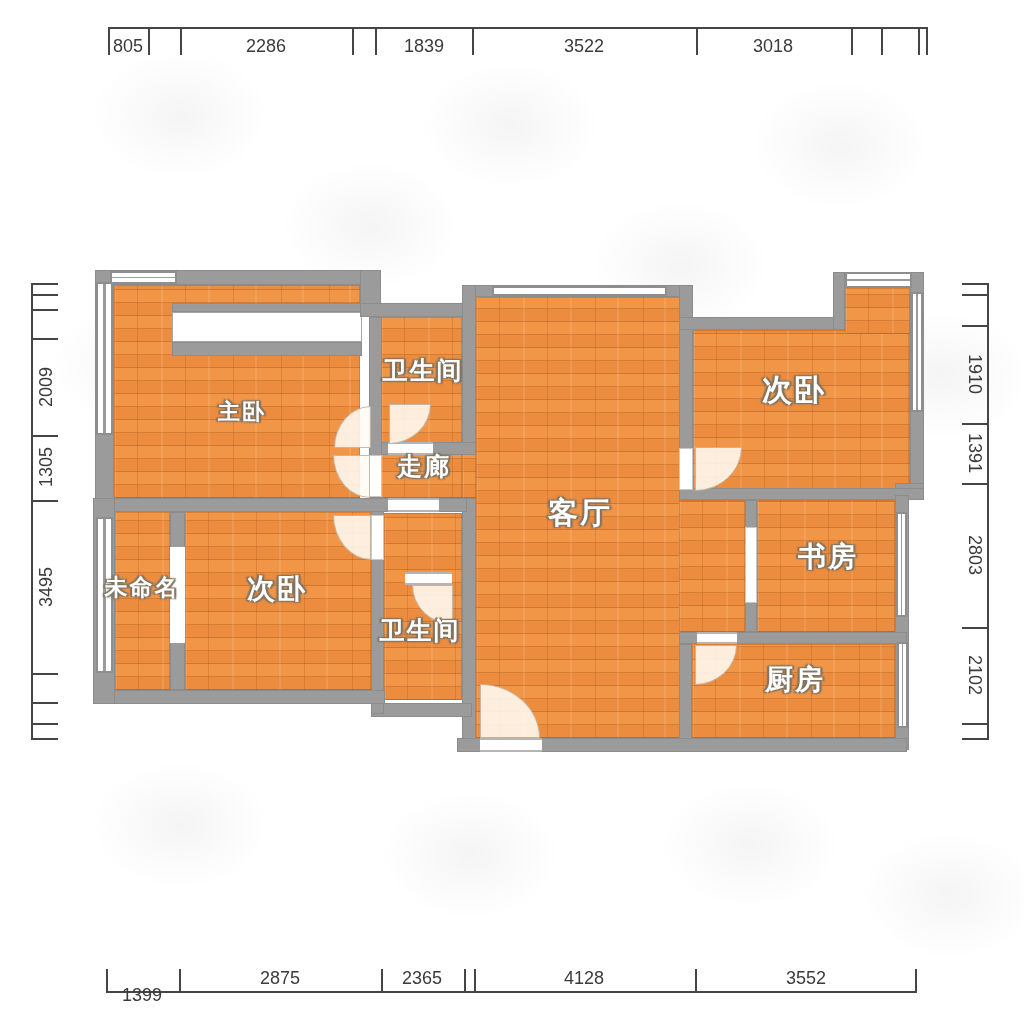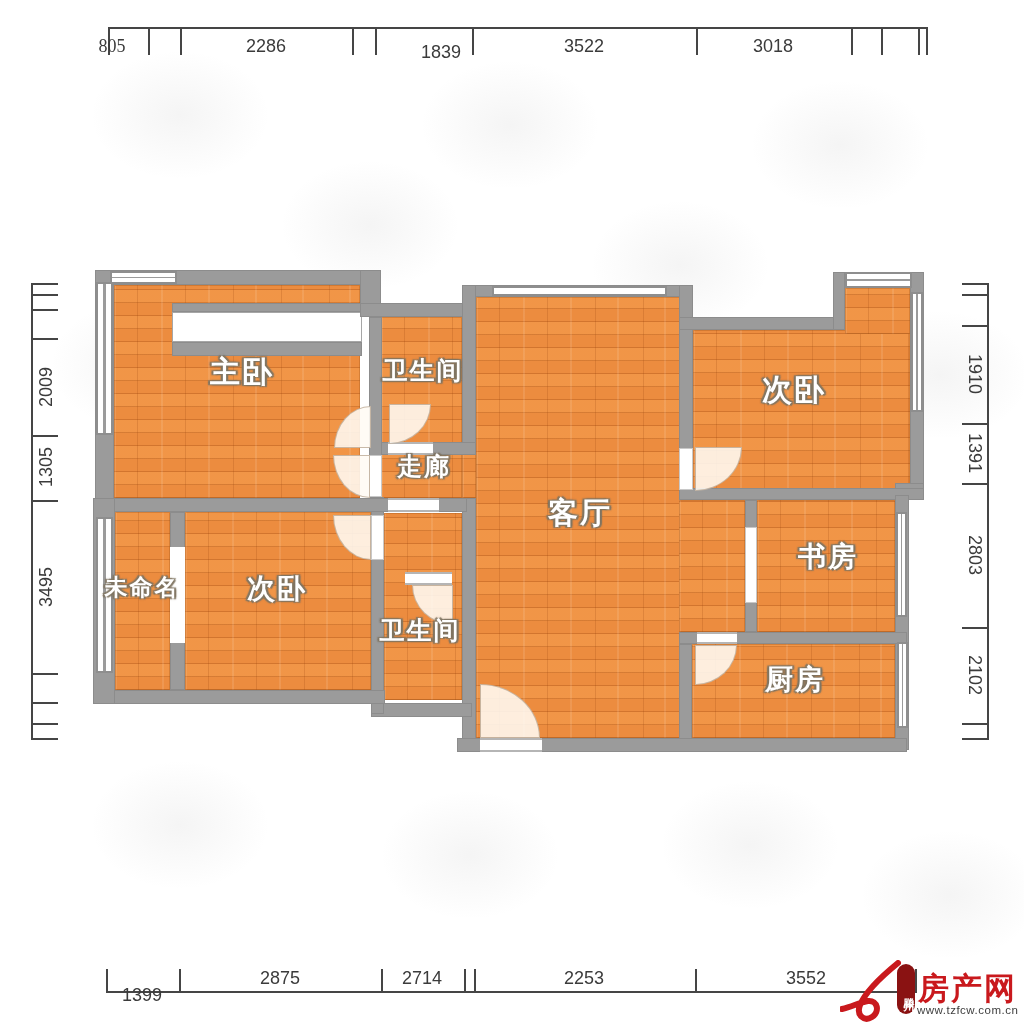--- a/index.html
+++ b/index.html
@@ -135,21 +135,21 @@
 
   <div class="arc" style="left:334px;top:406px;width:37px;height:42px;border-radius:100% 0 0 0;"></div>
   <div class="arc" style="left:333px;top:455px;width:37px;height:43px;border-radius:0 0 0 100%;"></div>
   <div class="arc" style="left:389px;top:404px;width:42px;height:40px;border-radius:0 0 100% 0;"></div>
   <div class="arc" style="left:695px;top:447px;width:47px;height:44px;border-radius:0 0 100% 0;"></div>
   <div class="arc" style="left:412px;top:585px;width:41px;height:40px;border-radius:0 0 0 100%;"></div>
   <div class="arc" style="left:333px;top:515px;width:38px;height:45px;border-radius:0 0 0 100%;"></div>
   <div class="arc" style="left:695px;top:645px;width:42px;height:40px;border-radius:0 0 100% 0;"></div>
   <div class="arc" style="left:480px;top:684px;width:60px;height:54px;border-radius:0 100% 0 0;"></div>
 
-  <div class="rlabel" style="left:242px;top:372px;font-size:30px;">主卧</div>
+  <div class="rlabel" style="left:242px;top:412px;font-size:22px;">主卧</div>
   <div class="rlabel" style="left:423px;top:370px;font-size:25px;">卫生间</div>
   <div class="rlabel" style="left:424px;top:466px;font-size:25px;">走廊</div>
   <div class="rlabel" style="left:580px;top:513px;font-size:30px;">客厅</div>
   <div class="rlabel" style="left:794px;top:390px;font-size:30px;">次卧</div>
   <div class="rlabel" style="left:828px;top:557px;font-size:28px;">书房</div>
   <div class="rlabel" style="left:142px;top:587px;font-size:23px;">未命名</div>
   <div class="rlabel" style="left:277px;top:589px;font-size:28px;">次卧</div>
   <div class="rlabel" style="left:420px;top:630px;font-size:25px;">卫生间</div>
   <div class="rlabel" style="left:795px;top:680px;font-size:28px;">厨房</div>
 
@@ -158,38 +158,38 @@
   <div class="tick" style="left:148px;top:27px;width:2px;height:28px;"></div>
   <div class="tick" style="left:180px;top:27px;width:2px;height:28px;"></div>
   <div class="tick" style="left:352px;top:27px;width:2px;height:28px;"></div>
   <div class="tick" style="left:375px;top:27px;width:2px;height:28px;"></div>
   <div class="tick" style="left:472px;top:27px;width:2px;height:28px;"></div>
   <div class="tick" style="left:696px;top:27px;width:2px;height:28px;"></div>
   <div class="tick" style="left:851px;top:27px;width:2px;height:28px;"></div>
   <div class="tick" style="left:881px;top:27px;width:2px;height:28px;"></div>
   <div class="tick" style="left:918px;top:27px;width:2px;height:28px;"></div>
   <div class="tick" style="left:926px;top:27px;width:2px;height:28px;"></div>
-  <div class="dim" style="left:112px;top:46px;font-family:Liberation Serif, serif;">805</div>
+  <div class="dim" style="left:128px;top:46px;">805</div>
   <div class="dim" style="left:266px;top:46px;">2286</div>
-  <div class="dim" style="left:424px;top:52px;margin-left:17px;">1839</div>
+  <div class="dim" style="left:424px;top:46px;">1839</div>
   <div class="dim" style="left:584px;top:46px;">3522</div>
   <div class="dim" style="left:773px;top:46px;">3018</div>
 
   <div class="dline" style="left:106px;top:991px;width:811px;height:2px;"></div>
   <div class="tick" style="left:106px;top:969px;width:2px;height:24px;"></div>
   <div class="tick" style="left:179px;top:969px;width:2px;height:24px;"></div>
   <div class="tick" style="left:381px;top:969px;width:2px;height:24px;"></div>
   <div class="tick" style="left:464px;top:969px;width:2px;height:24px;"></div>
   <div class="tick" style="left:474px;top:969px;width:2px;height:24px;"></div>
   <div class="tick" style="left:695px;top:969px;width:2px;height:24px;"></div>
   <div class="tick" style="left:915px;top:969px;width:2px;height:24px;"></div>
   <div class="dim" style="left:142px;top:995px;">1399</div>
   <div class="dim" style="left:280px;top:978px;">2875</div>
-  <div class="dim" style="left:422px;top:978px;">2714</div>
-  <div class="dim" style="left:584px;top:978px;">2253</div>
+  <div class="dim" style="left:422px;top:978px;">2365</div>
+  <div class="dim" style="left:584px;top:978px;">4128</div>
   <div class="dim" style="left:806px;top:978px;">3552</div>
 
   <div class="dline" style="left:31px;top:283px;width:2px;height:457px;"></div>
   <div class="tick" style="left:31px;top:283px;width:27px;height:2px;"></div>
   <div class="tick" style="left:31px;top:294px;width:27px;height:2px;"></div>
   <div class="tick" style="left:31px;top:309px;width:27px;height:2px;"></div>
   <div class="tick" style="left:31px;top:338px;width:27px;height:2px;"></div>
   <div class="tick" style="left:31px;top:435px;width:27px;height:2px;"></div>
   <div class="tick" style="left:31px;top:500px;width:27px;height:2px;"></div>
   <div class="tick" style="left:31px;top:673px;width:27px;height:2px;"></div>
@@ -208,22 +208,14 @@
   <div class="tick" style="left:962px;top:483px;width:27px;height:2px;"></div>
   <div class="tick" style="left:962px;top:627px;width:27px;height:2px;"></div>
   <div class="tick" style="left:962px;top:723px;width:27px;height:2px;"></div>
   <div class="tick" style="left:962px;top:738px;width:27px;height:2px;"></div>
   <div class="dim dimR" style="left:974px;top:374px;">1910</div>
   <div class="dim dimR" style="left:974px;top:453px;">1391</div>
   <div class="dim dimR" style="left:974px;top:555px;">2803</div>
   <div class="dim dimR" style="left:974px;top:675px;">2102</div>
 
 
-  <div id="fcw">
-    <svg width="62" height="64" viewBox="0 0 62 64" style="position:absolute;left:0;top:12px;">
-      <path d="M58 3 C42 16 25 33 20 45 C16 55 24 62 32 57 C40 52 38 40 28 41 C20 42 12 47 2 49" fill="none" stroke="#c9191d" stroke-width="6" stroke-linecap="round"></path>
-    </svg>
-    <div id="fcw-badge">滕州</div>
-    <div id="fcw-name">房产网</div>
-    <div id="fcw-url">www.tzfcw.com.cn</div>
-  </div>
 
 </div>
 
 </body></html>

